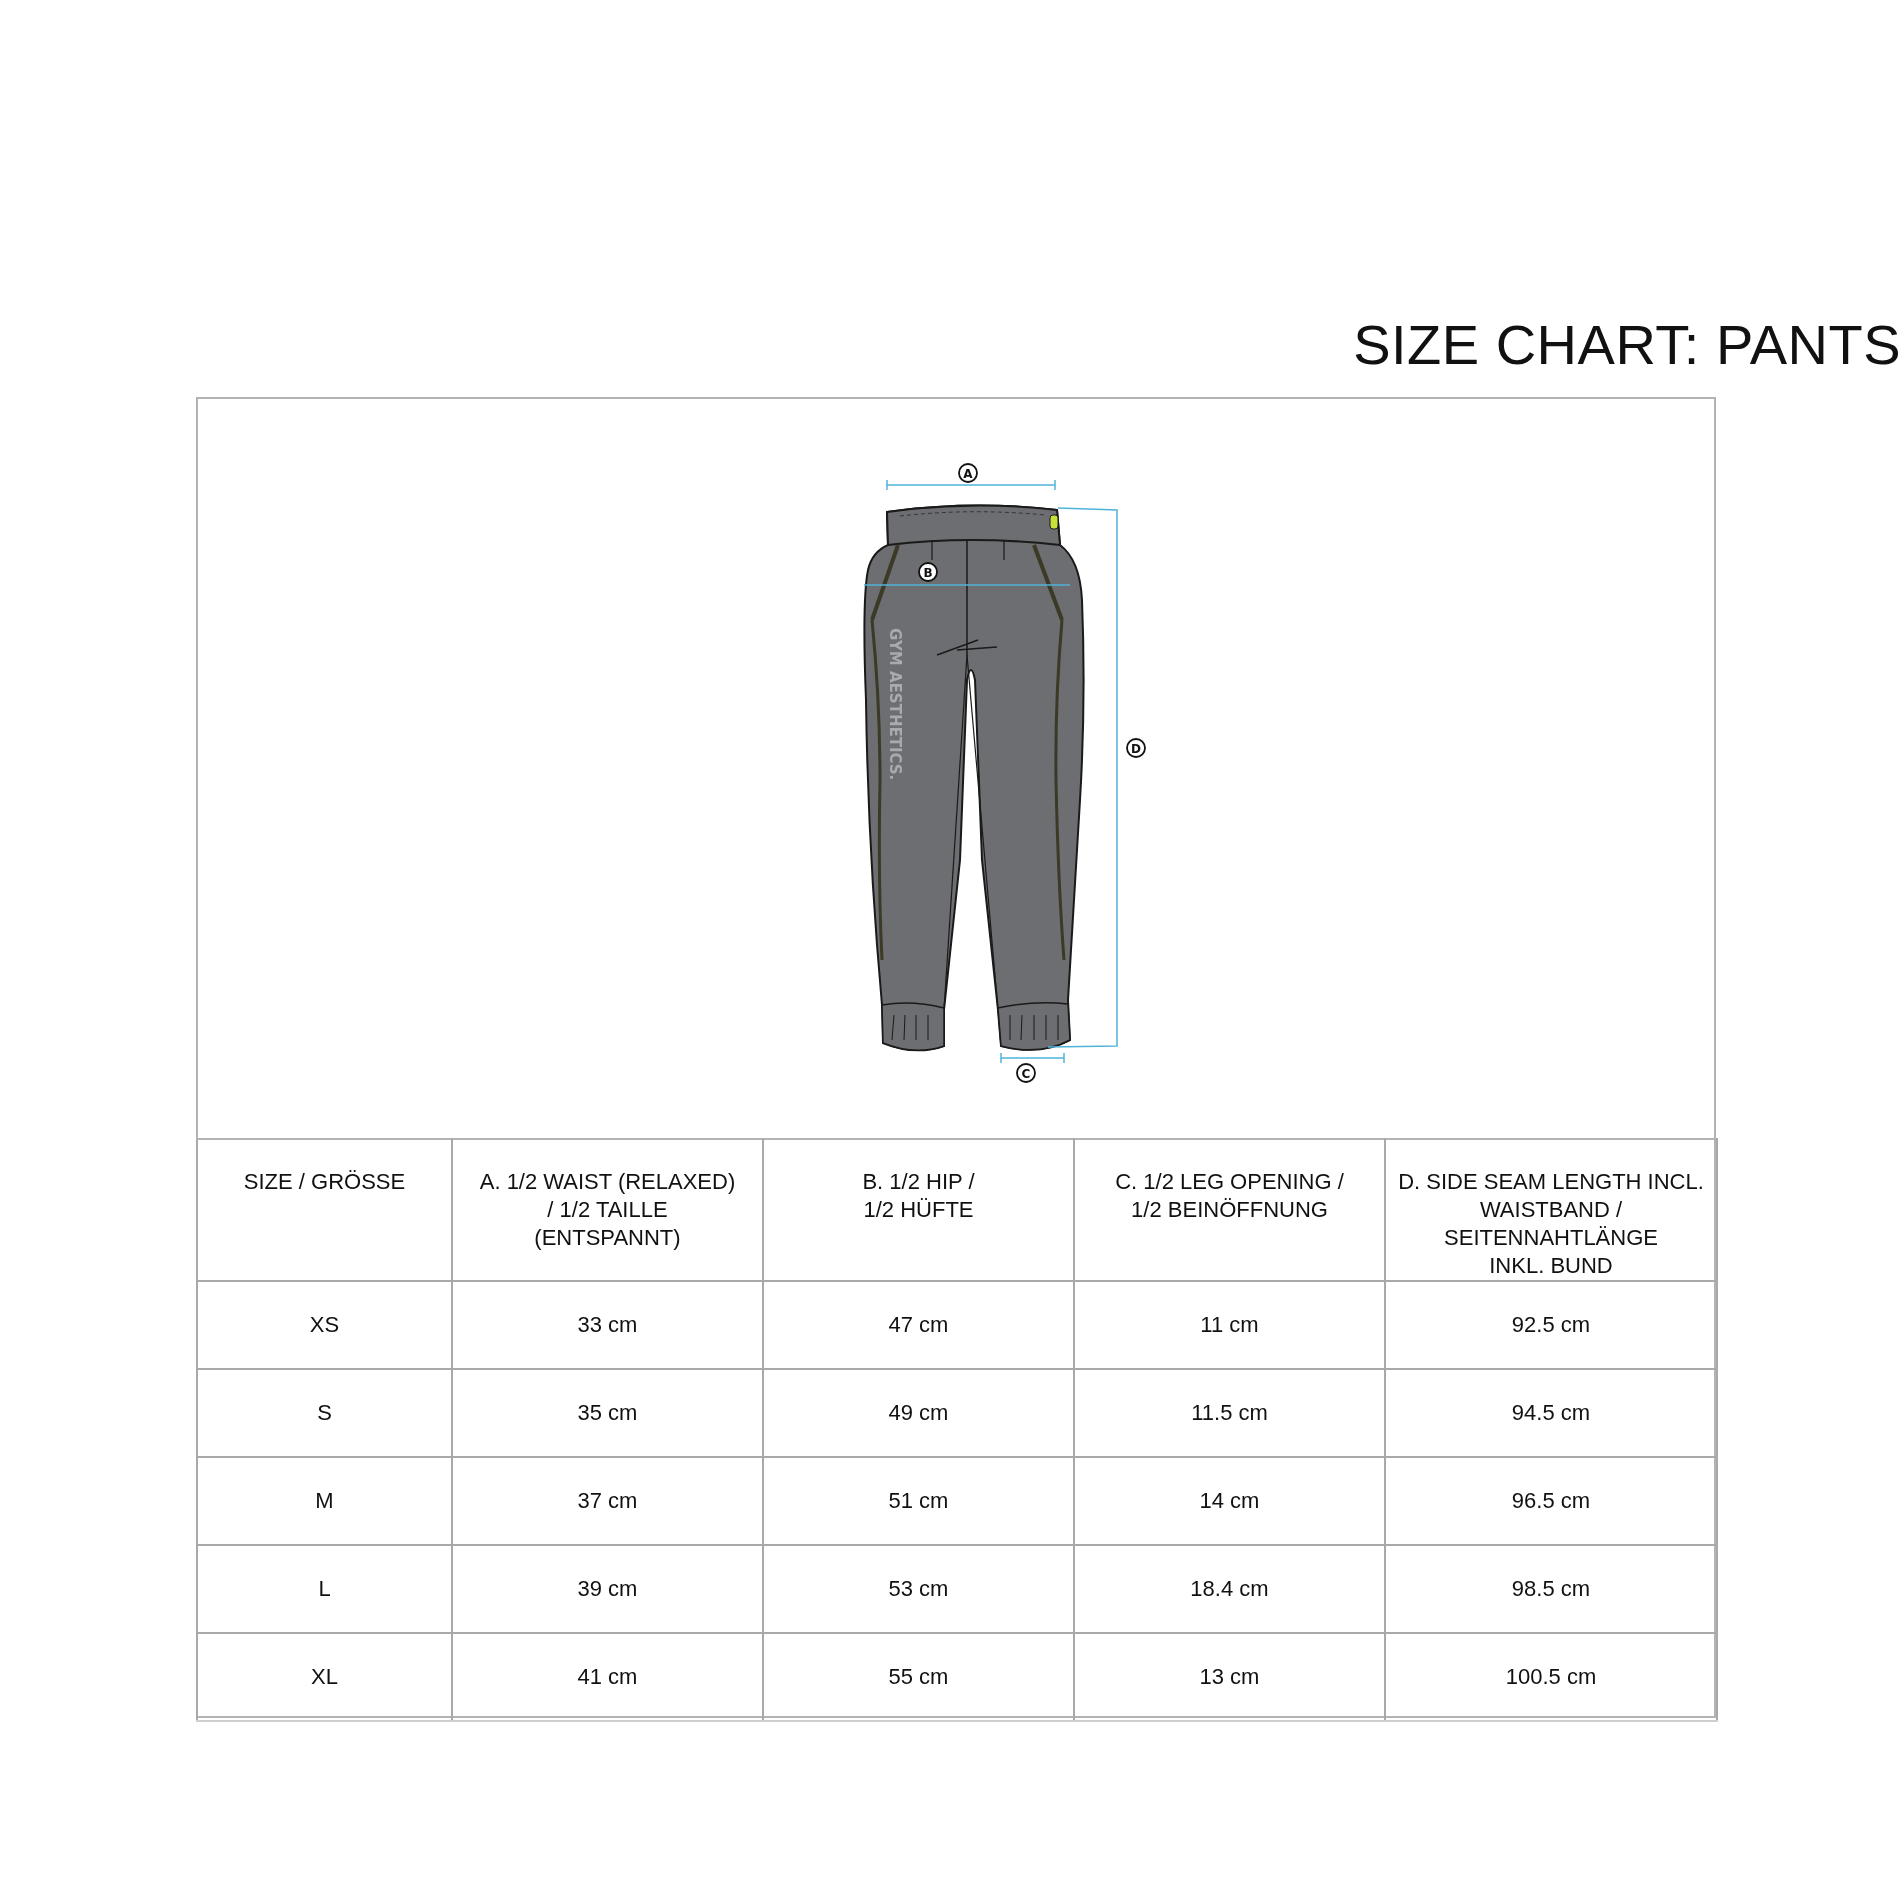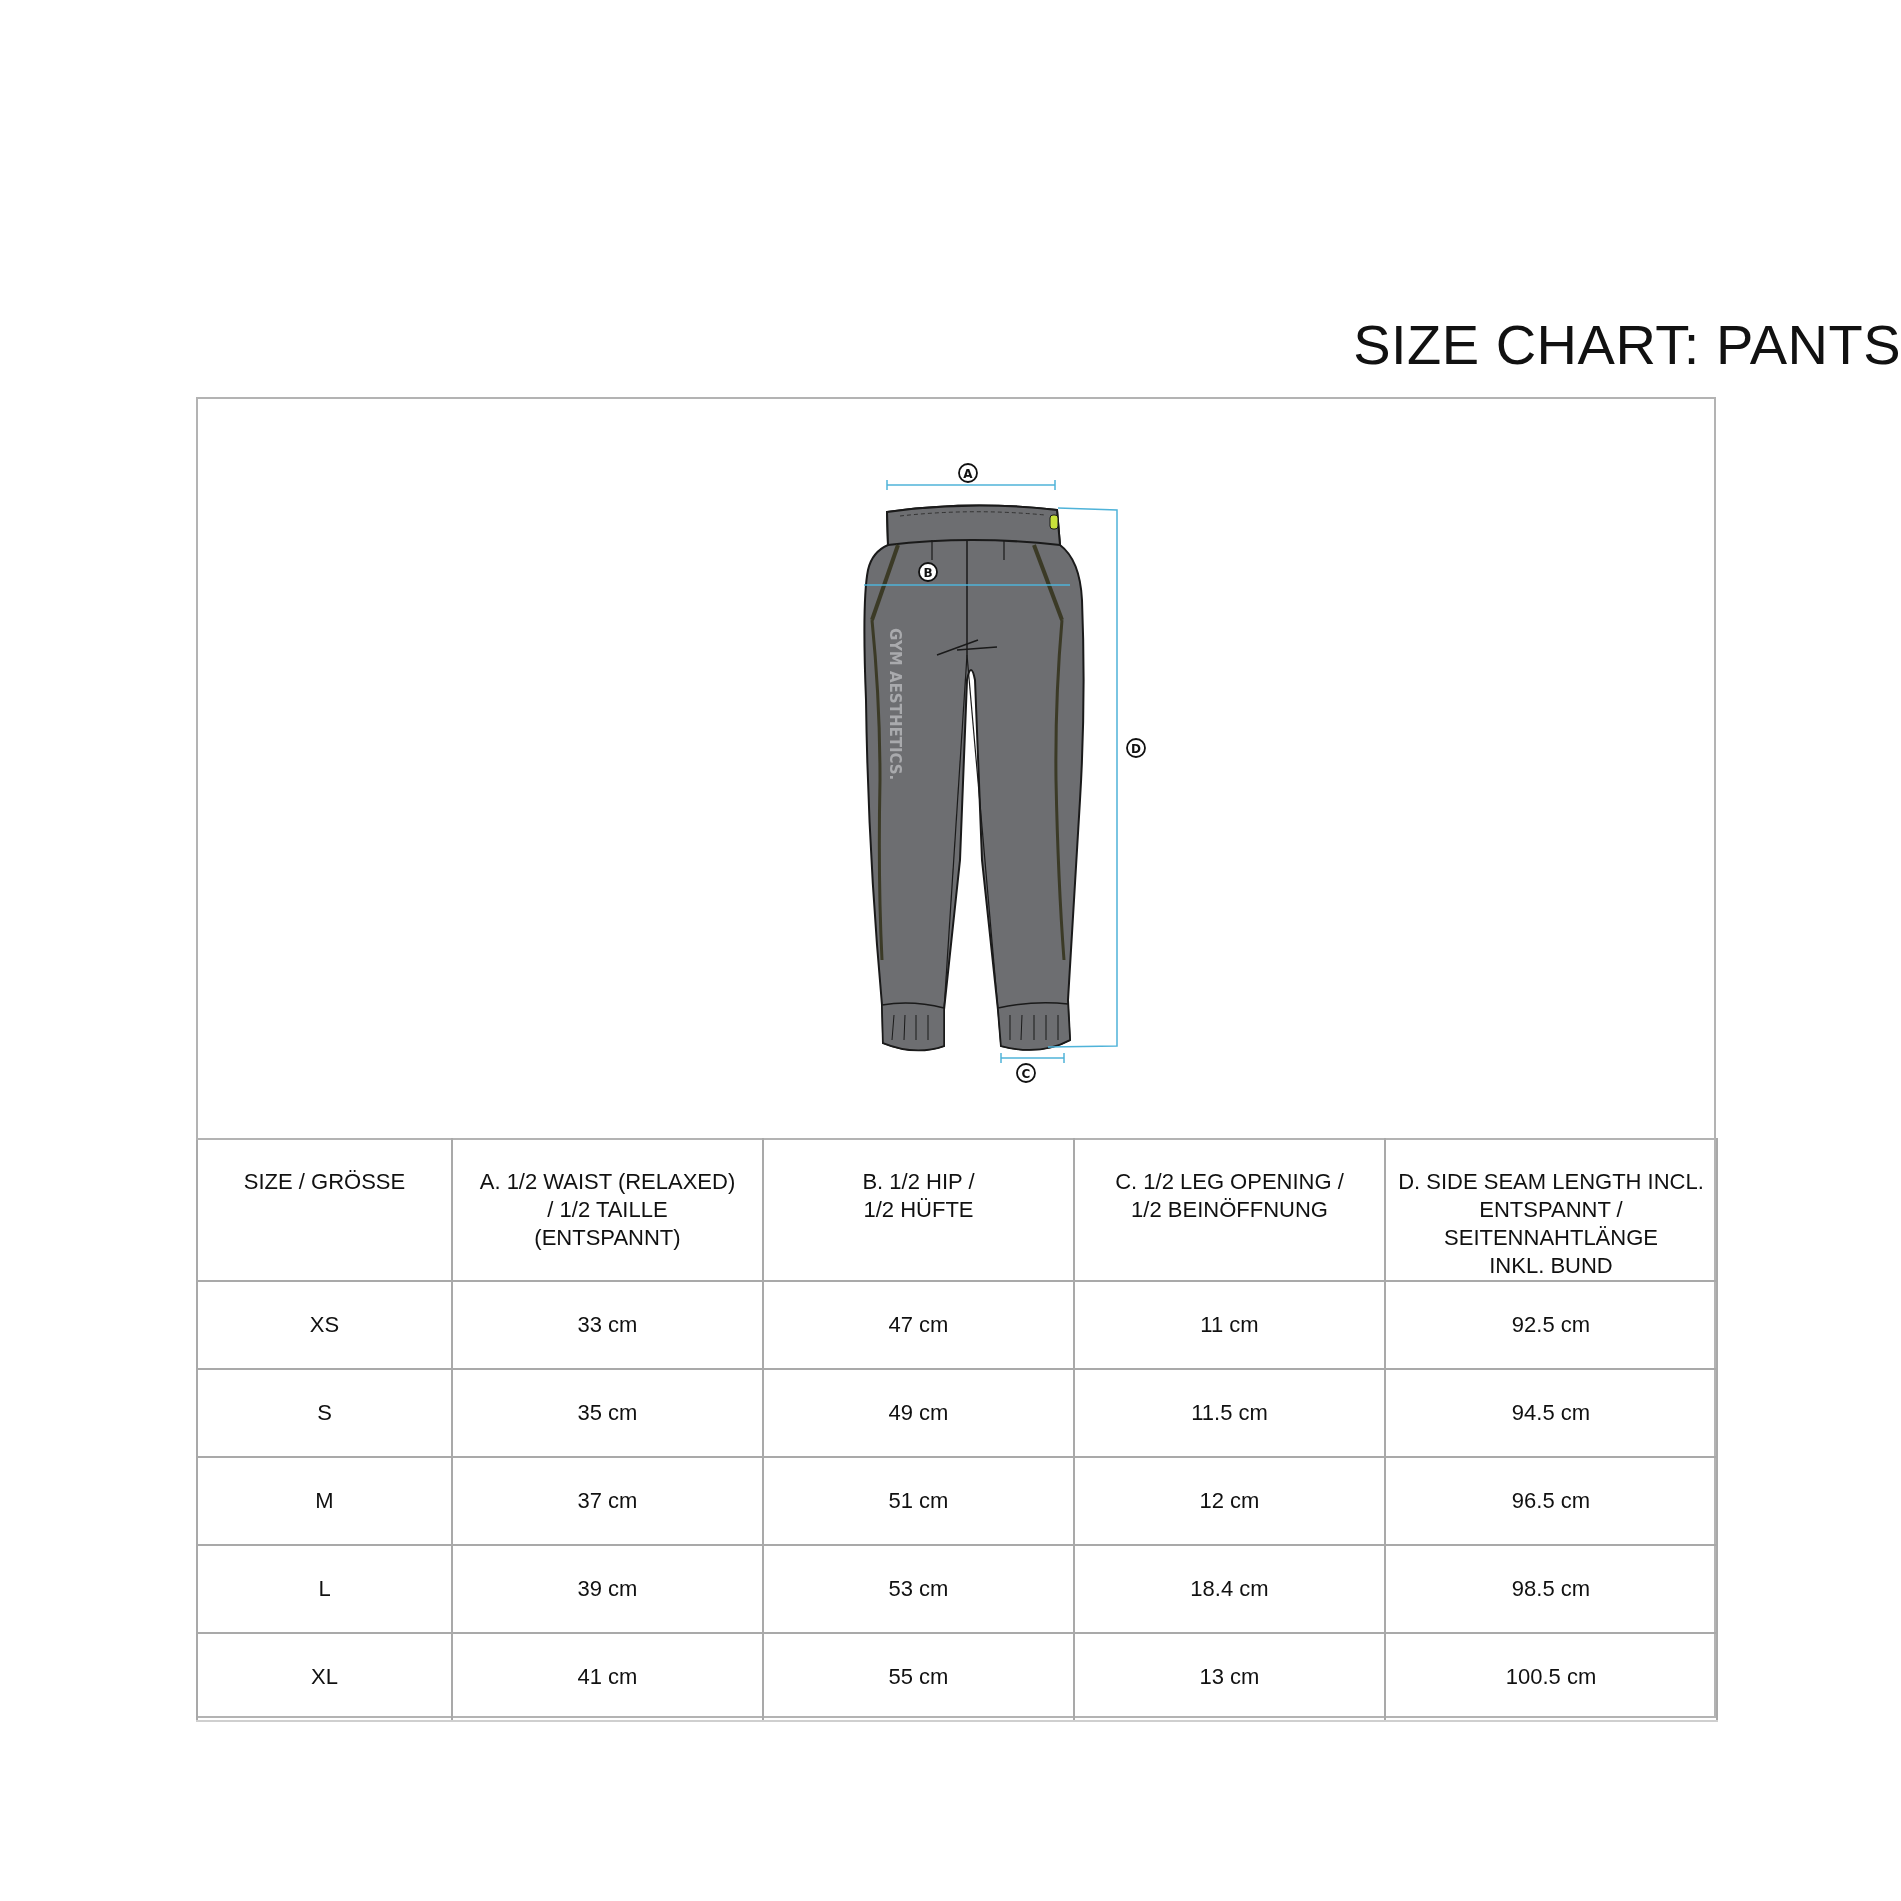--- a/index.html
+++ b/index.html
@@ -149,21 +149,21 @@
       <th>
         <span class="hline">B. 1/2 HIP /</span>
         <span class="hline">1/2 HÜFTE</span>
       </th>
       <th>
         <span class="hline">C. 1/2 LEG OPENING /</span>
         <span class="hline">1/2 BEINÖFFNUNG</span>
       </th>
       <th>
         <span class="hline">D. SIDE SEAM LENGTH INCL.</span>
-        <span class="hline">ENTSPANNT /</span>
+        <span class="hline">WAISTBAND /</span>
         <span class="hline">SEITENNAHTLÄNGE</span>
         <span class="hline">INKL. BUND</span>
       </th>
     </tr>
   </thead>
   <tbody>
     <tr>
       <td>XS</td>
       <td>33 cm</td>
       <td>47 cm</td>
@@ -174,21 +174,21 @@
       <td>S</td>
       <td>35 cm</td>
       <td>49 cm</td>
       <td>11.5 cm</td>
       <td>94.5 cm</td>
     </tr>
     <tr>
       <td>M</td>
       <td>37 cm</td>
       <td>51 cm</td>
-      <td>12 cm</td>
+      <td>14 cm</td>
       <td>96.5 cm</td>
     </tr>
     <tr>
       <td>L</td>
       <td>39 cm</td>
       <td>53 cm</td>
       <td>18.4 cm</td>
       <td>98.5 cm</td>
     </tr>
     <tr>

